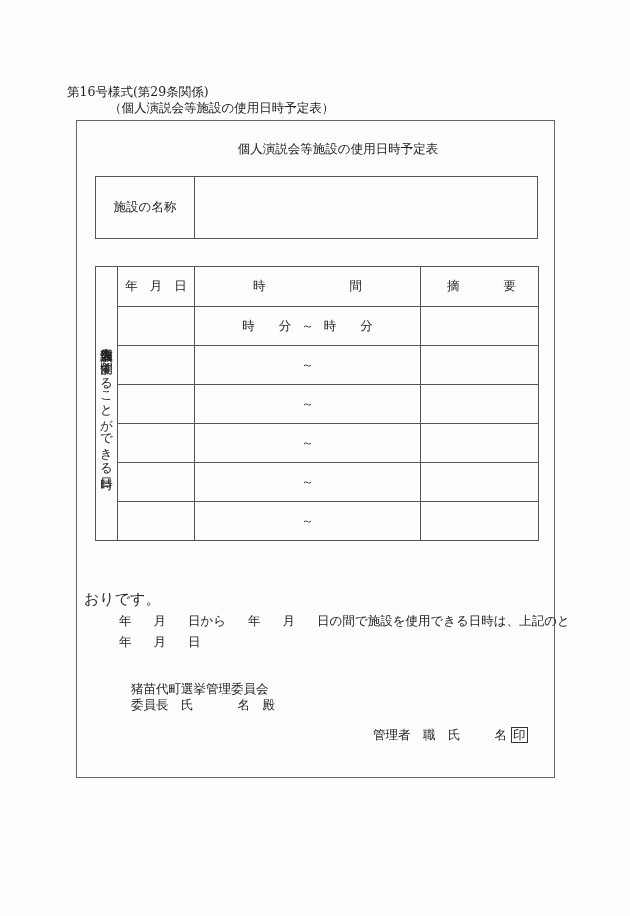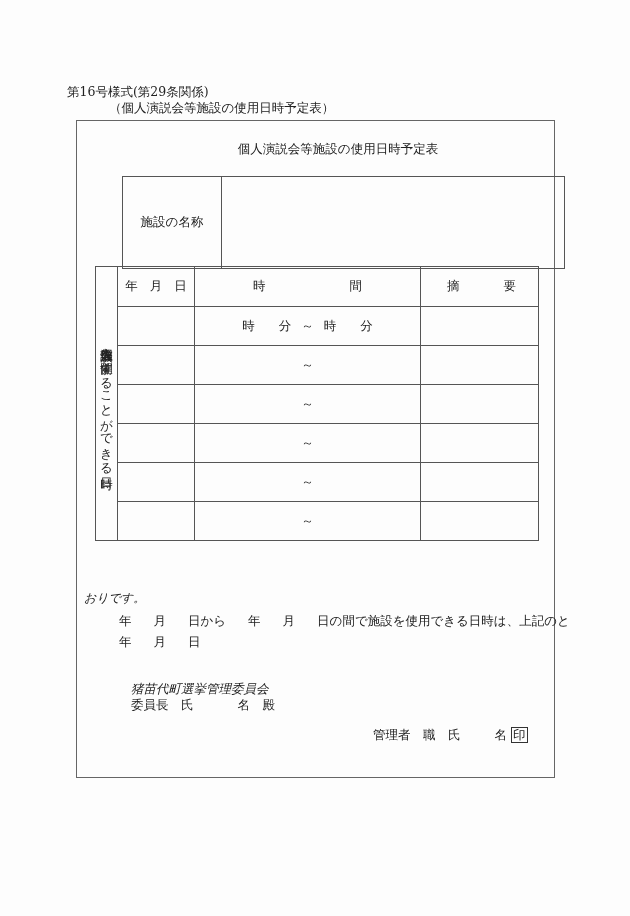--- a/index.html
+++ b/index.html
@@ -11,22 +11,22 @@
     .abs { position: absolute; white-space: nowrap; }
     .form-no { left: 67px; top: 84px; font-size: 12.5px; }
     .form-sub { left: 85px; top: 100px; font-size: 12.5px; margin-left: 24px; }
     .frame {
       position: absolute; left: 76px; top: 120px; width: 479px; height: 658px;
       border: 1px solid #666; box-sizing: border-box;
     }
     .doc-title { left: 0; width: 630px; top: 141px; text-align: center; font-size: 12.5px; margin-left: 23px; }
 
     .facility {
-      position: absolute; left: 95px; top: 176px; width: 443px; height: 93px;
-      border: 1px solid #555; box-sizing: border-box; display: flex; margin-left: 27px;
+      position: absolute; left: 95px; top: 176px; width: 443px; height: 63px;
+      border: 1px solid #555; box-sizing: border-box; display: flex;
     }
     .facility .label {
       width: 98px; border-right: 1px solid #555; display: flex;
       align-items: center; justify-content: center; font-size: 12.5px;
     }
     .facility .value { flex: 1; }
 
     table.sched {
       position: absolute; left: 95px; top: 266px; width: 443px; height: 268px;
       border-collapse: collapse; table-layout: fixed;
@@ -39,23 +39,23 @@
     td.vlabel {
       writing-mode: vertical-rl; text-orientation: upright;
       letter-spacing: 0px; font-size: 12.5px; line-height: 22px;
     }
     .hd-date span { display: inline-block; margin: 0 6px; }
     .hd-time { display: flex; justify-content: space-between; padding: 0 58px; }
     .hd-sum { display: flex; justify-content: space-between; padding: 0 22px 0 26px; }
     .time-first span { display: inline-block; }
 
     .sentence1 { left: 119px; top: 573px; font-size: 12.5px; margin-top: 40px; }
-    .sentence2 { left: 84px; top: 590px; font-size: 12px; font-style: italic; }
+    .sentence2 { left: 84px; top: 590px; font-size: 15px; }
     .date-line { left: 119px; top: 634px; font-size: 12.5px; }
-    .committee { left: 131px; top: 681px; font-size: 12.5px; font-style: italic; }
+    .committee { left: 131px; top: 681px; font-size: 12.5px; }
     .chair { left: 131px; top: 697px; font-size: 12.5px; }
     .manager { left: 373px; top: 727px; font-size: 12.5px; text-align: center; }
     .seal {
       display: inline-block; border: 1px solid #333; padding: 0 1px; line-height: 14px;
       margin-left: 4px;
     }
     .gap { display: inline-block; }
   </style>
 </head>
 <body>

